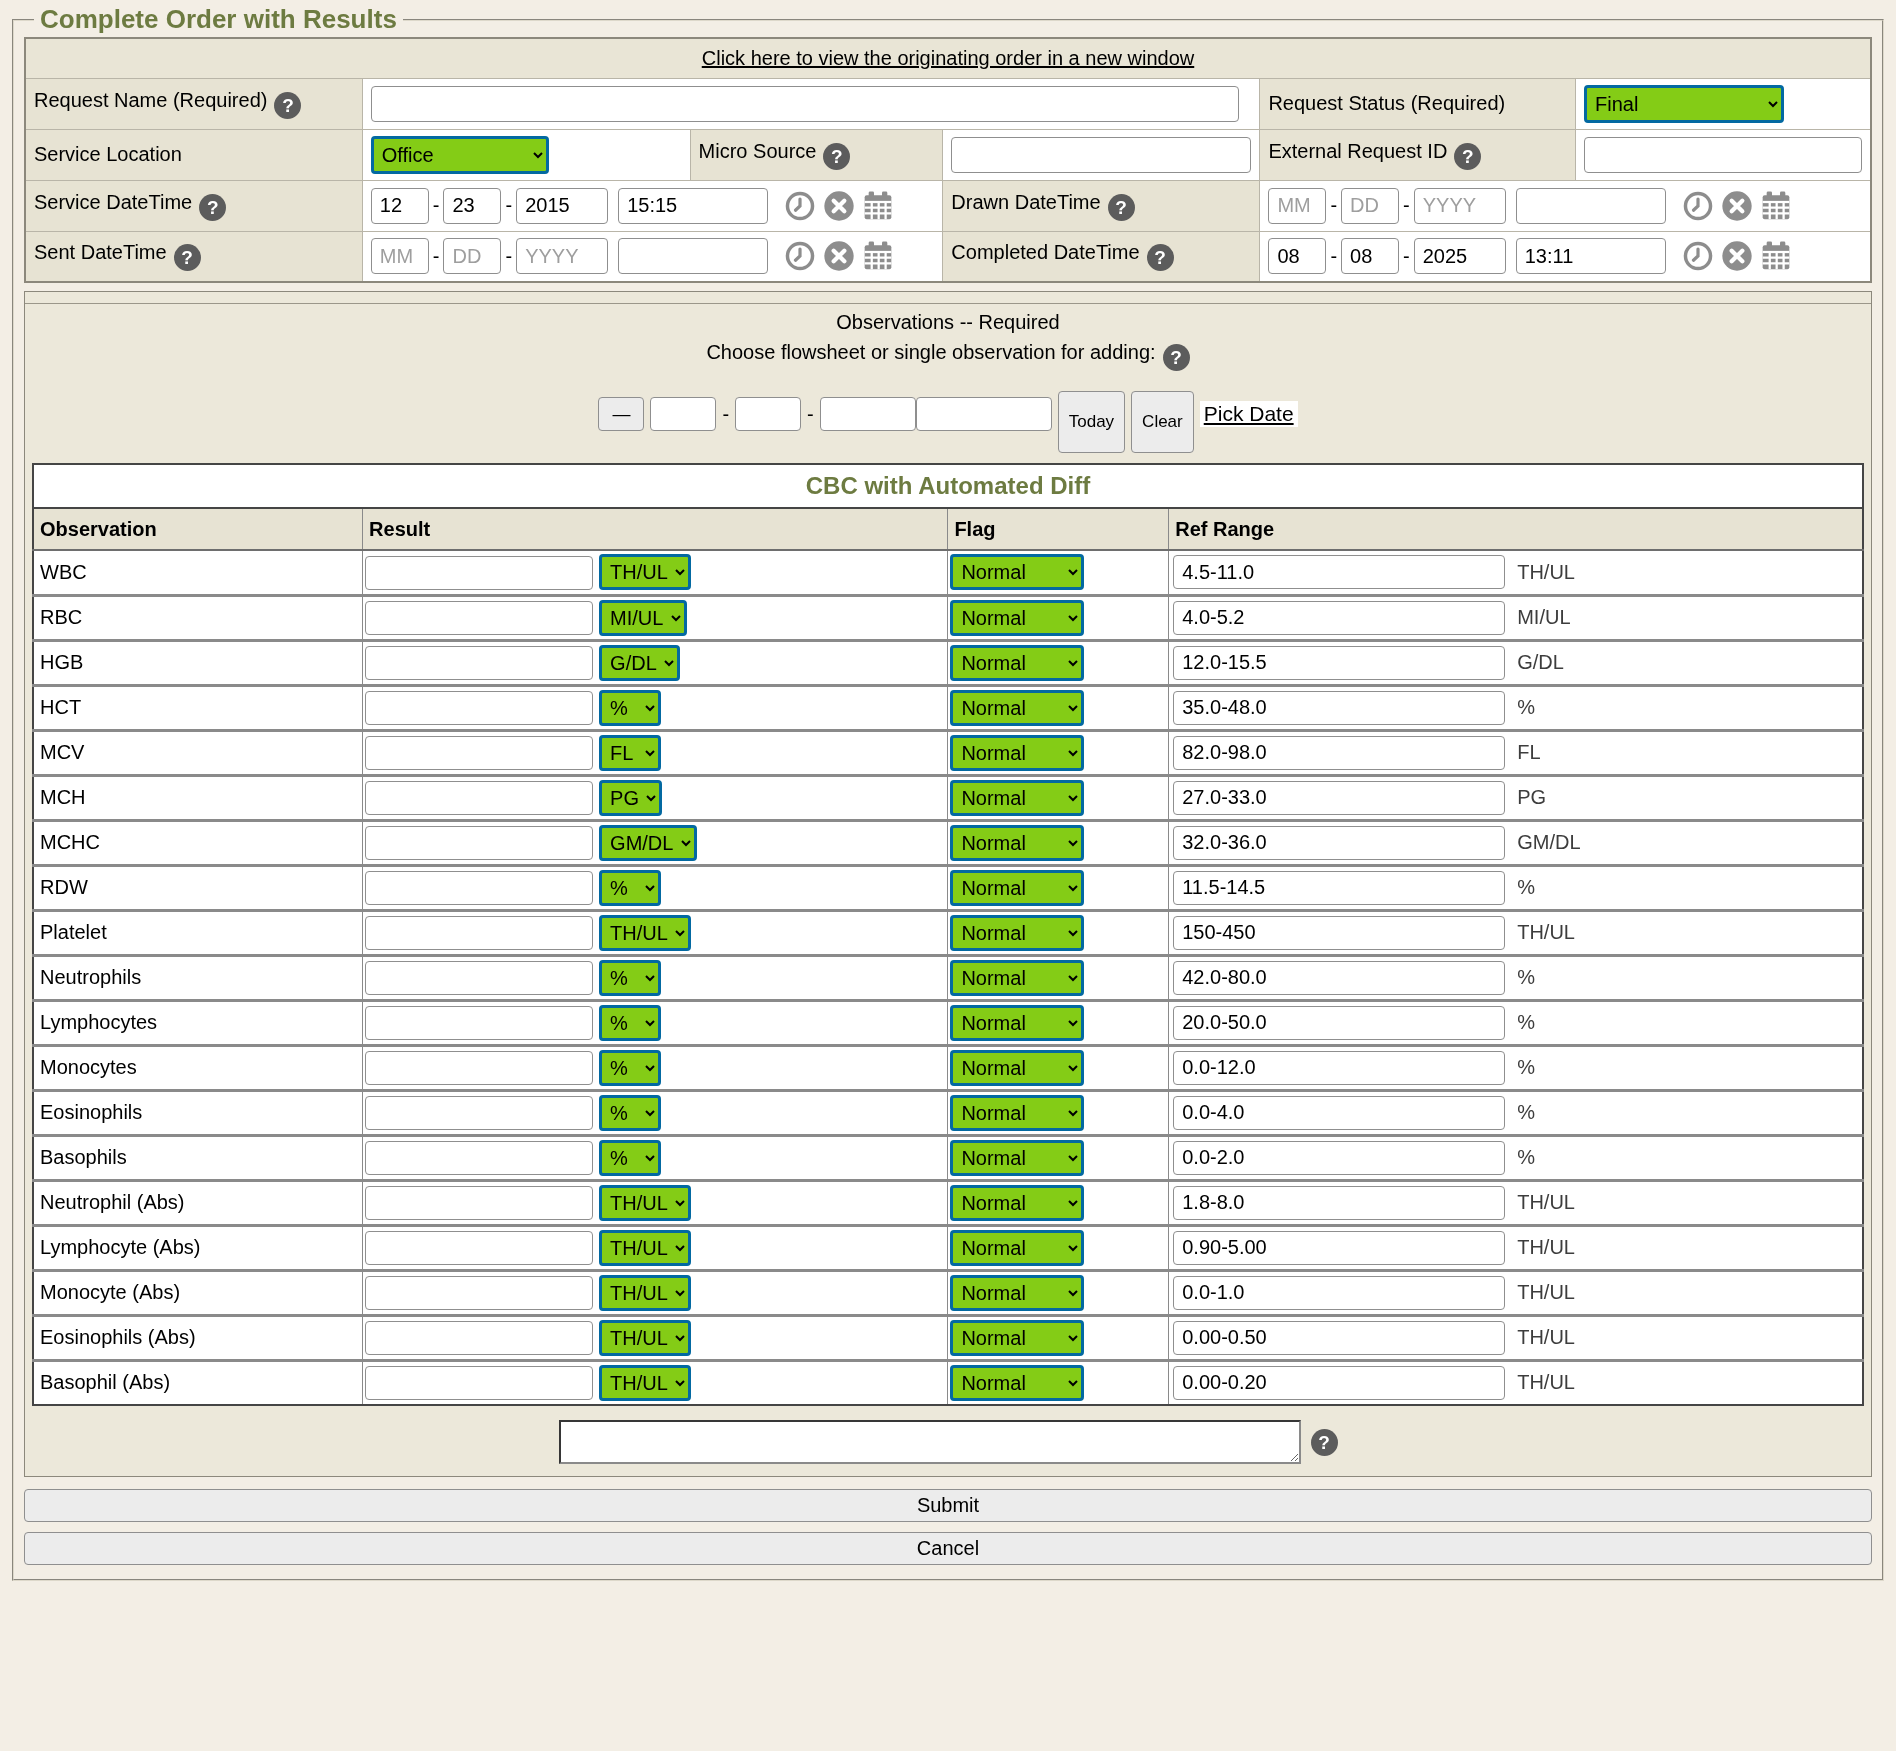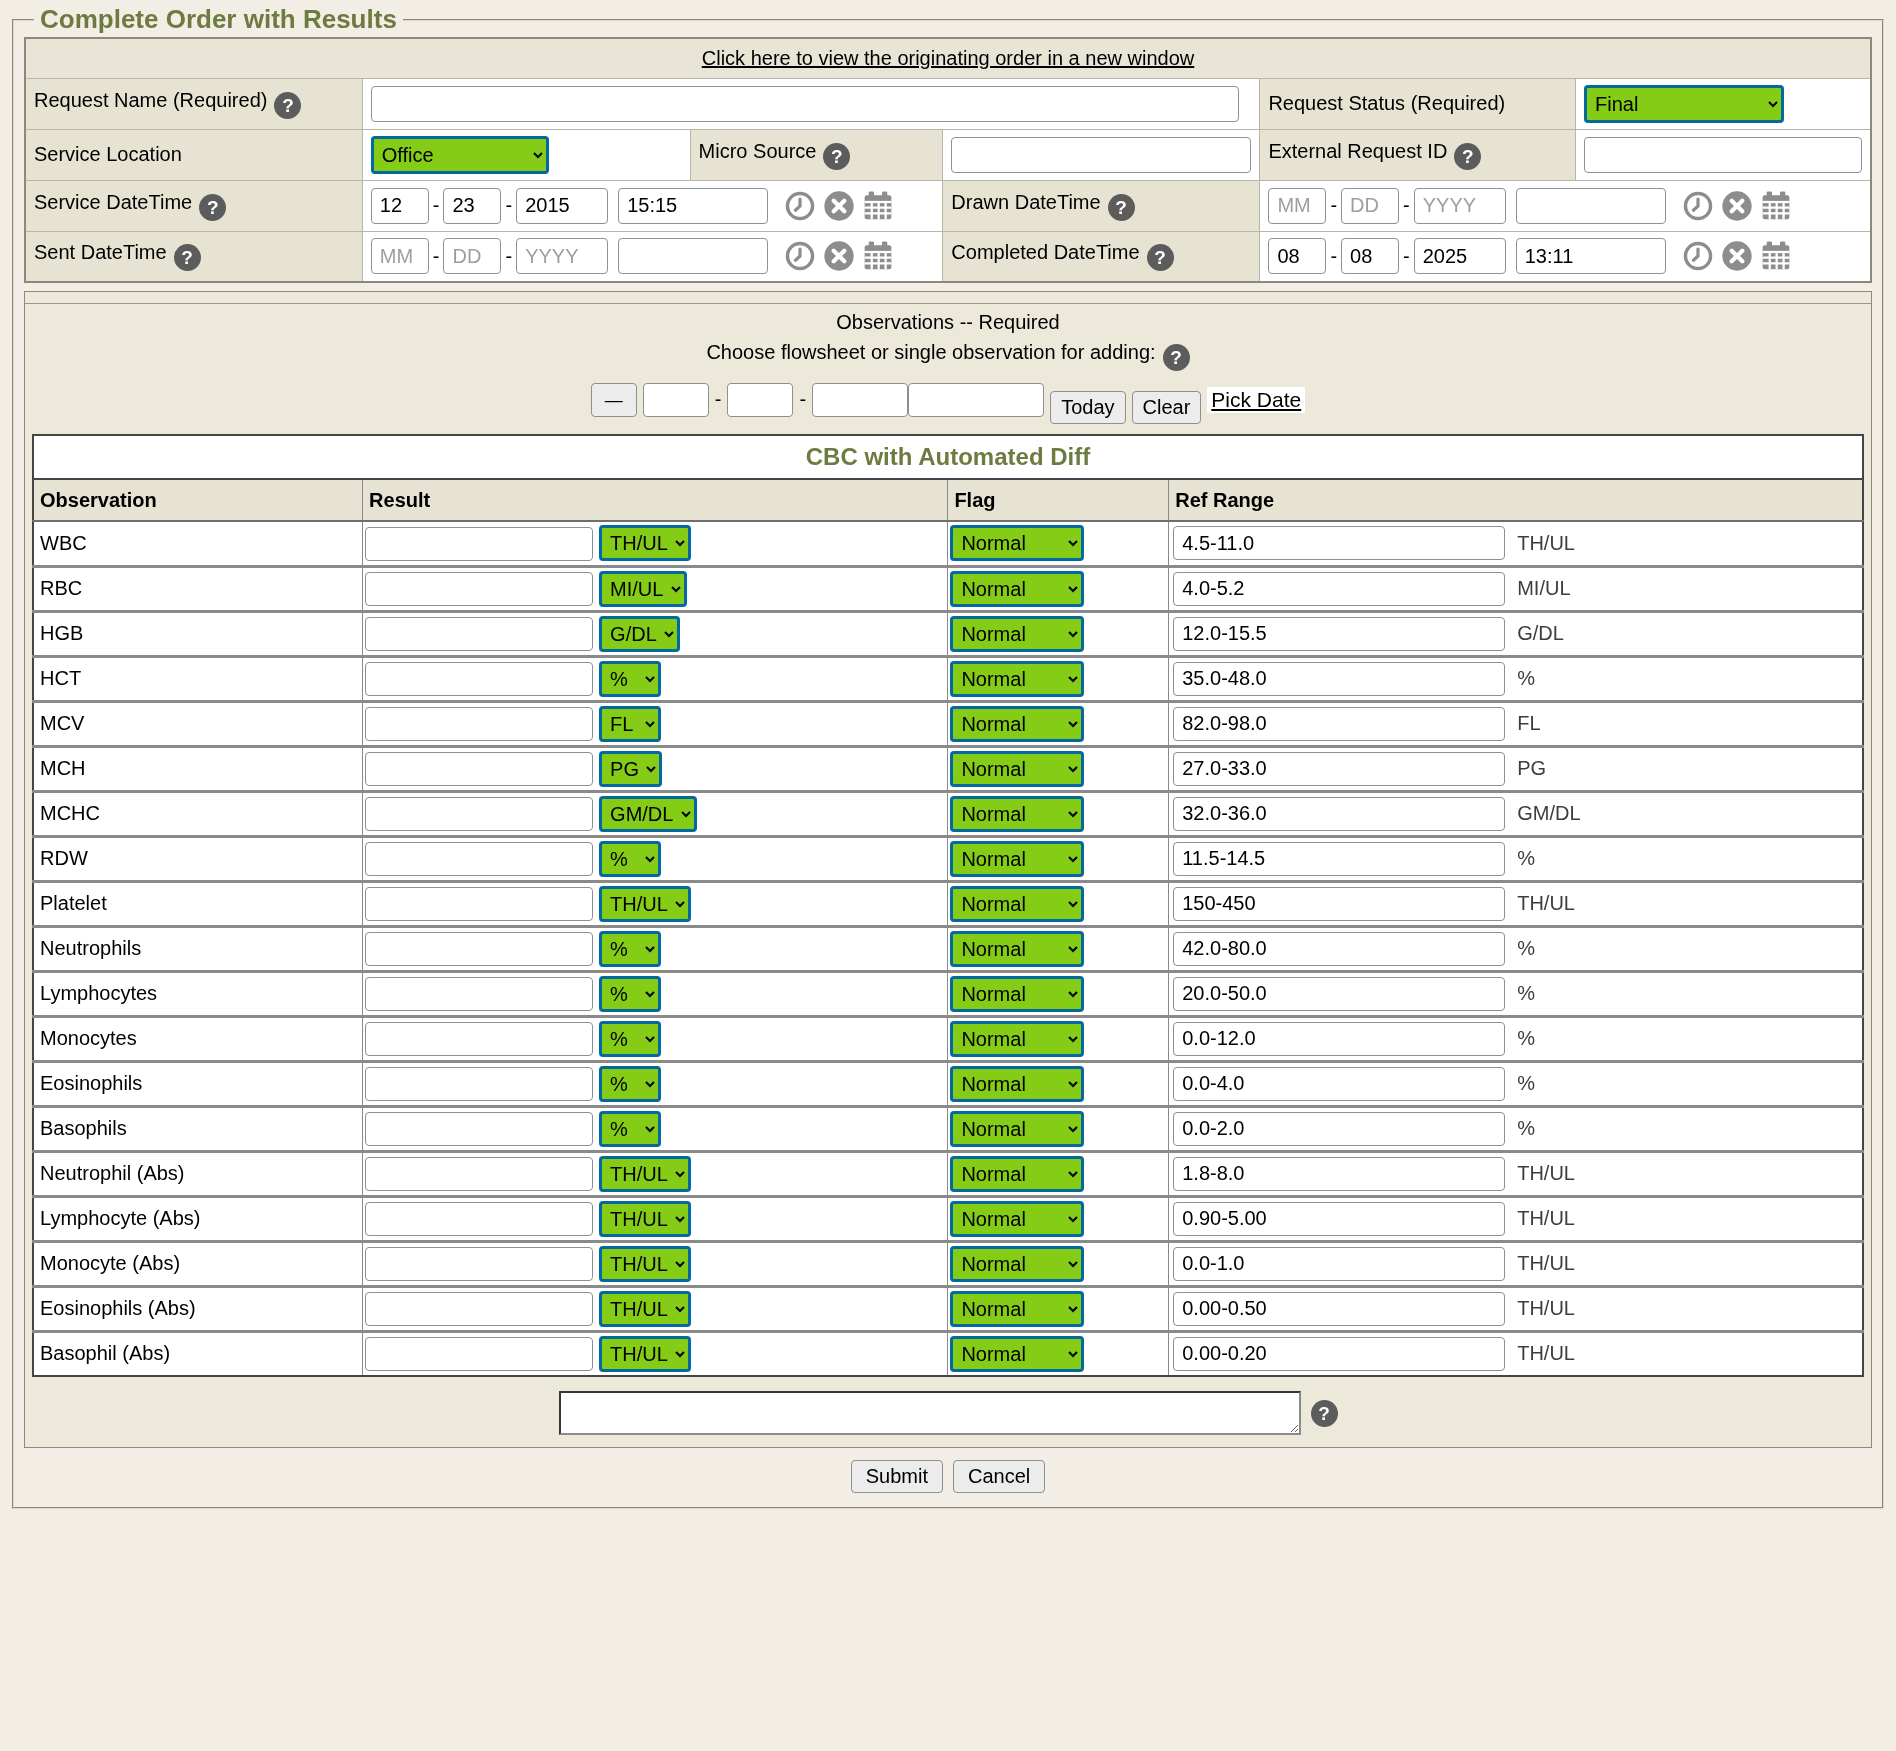--- a/index.html
+++ b/index.html
@@ -71,21 +71,21 @@
     gap:6px; padding:0 0 10px;
   }
   .chooser-controls .cin { height:34px; padding:0 6px; }
   .cin.w1 { width:66px; }
   .cin.w2 { width:96px; margin-right:0; }
   .cin.w3 { width:136px; margin-left:-6px; }
   button.btn {
     background:#ececec; border:1px solid #8f8f8f; border-radius:4px;
     font-family:inherit; font-size:20px; color:#000; padding:4px 14px; cursor:pointer;
   }
-  button.small { font-size:20px; padding:4px 10px;margin-top:16px; }
+  button.small { font-size:17px; padding:20px 10px;margin-top:16px; }
   button.collapse { width:46px; height:34px; font-size:18px; padding:0; line-height:1; }
   a.pick-date { color:#000; text-decoration:underline; background:#fff; padding:1px 4px; font-size:21px; cursor:pointer; }
   
   table.obs {
     width:calc(100% - 14px); margin:0 7px;
     border-collapse:collapse; border:2px solid #454545; background:#fff;
     font-size:20px;
   }
   table.obs tr.titlerow td {
     text-align:center; font-weight:bold; font-size:24px; color:#6d7b41;
@@ -112,21 +112,21 @@
   .note-row {
     display:flex; justify-content:center; align-items:center;
     padding:14px 0 12px; background:#ece8da;
   }
   textarea.note-input {
     width:742px; height:44px; background:#fff; color:#000;
     border:2px inset #8a8a8a; font-family:inherit; font-size:20px;
     padding:4px 8px; resize:both;
   }
   .note-row .help { margin-left:10px; }
-  .btn-row { display:flex; justify-content:center; gap:10px; padding:12px 0 4px; }
+  .btn-row { display:flex; justify-content:center; gap:10px; padding:12px 0 4px;flex-direction:column; }
 </style>
 </head>
 <body>
 
 <fieldset class="main">
   <legend class="title">Complete Order with Results</legend>
 
   <table class="top">
     <colgroup>
       <col style="width:345px">

